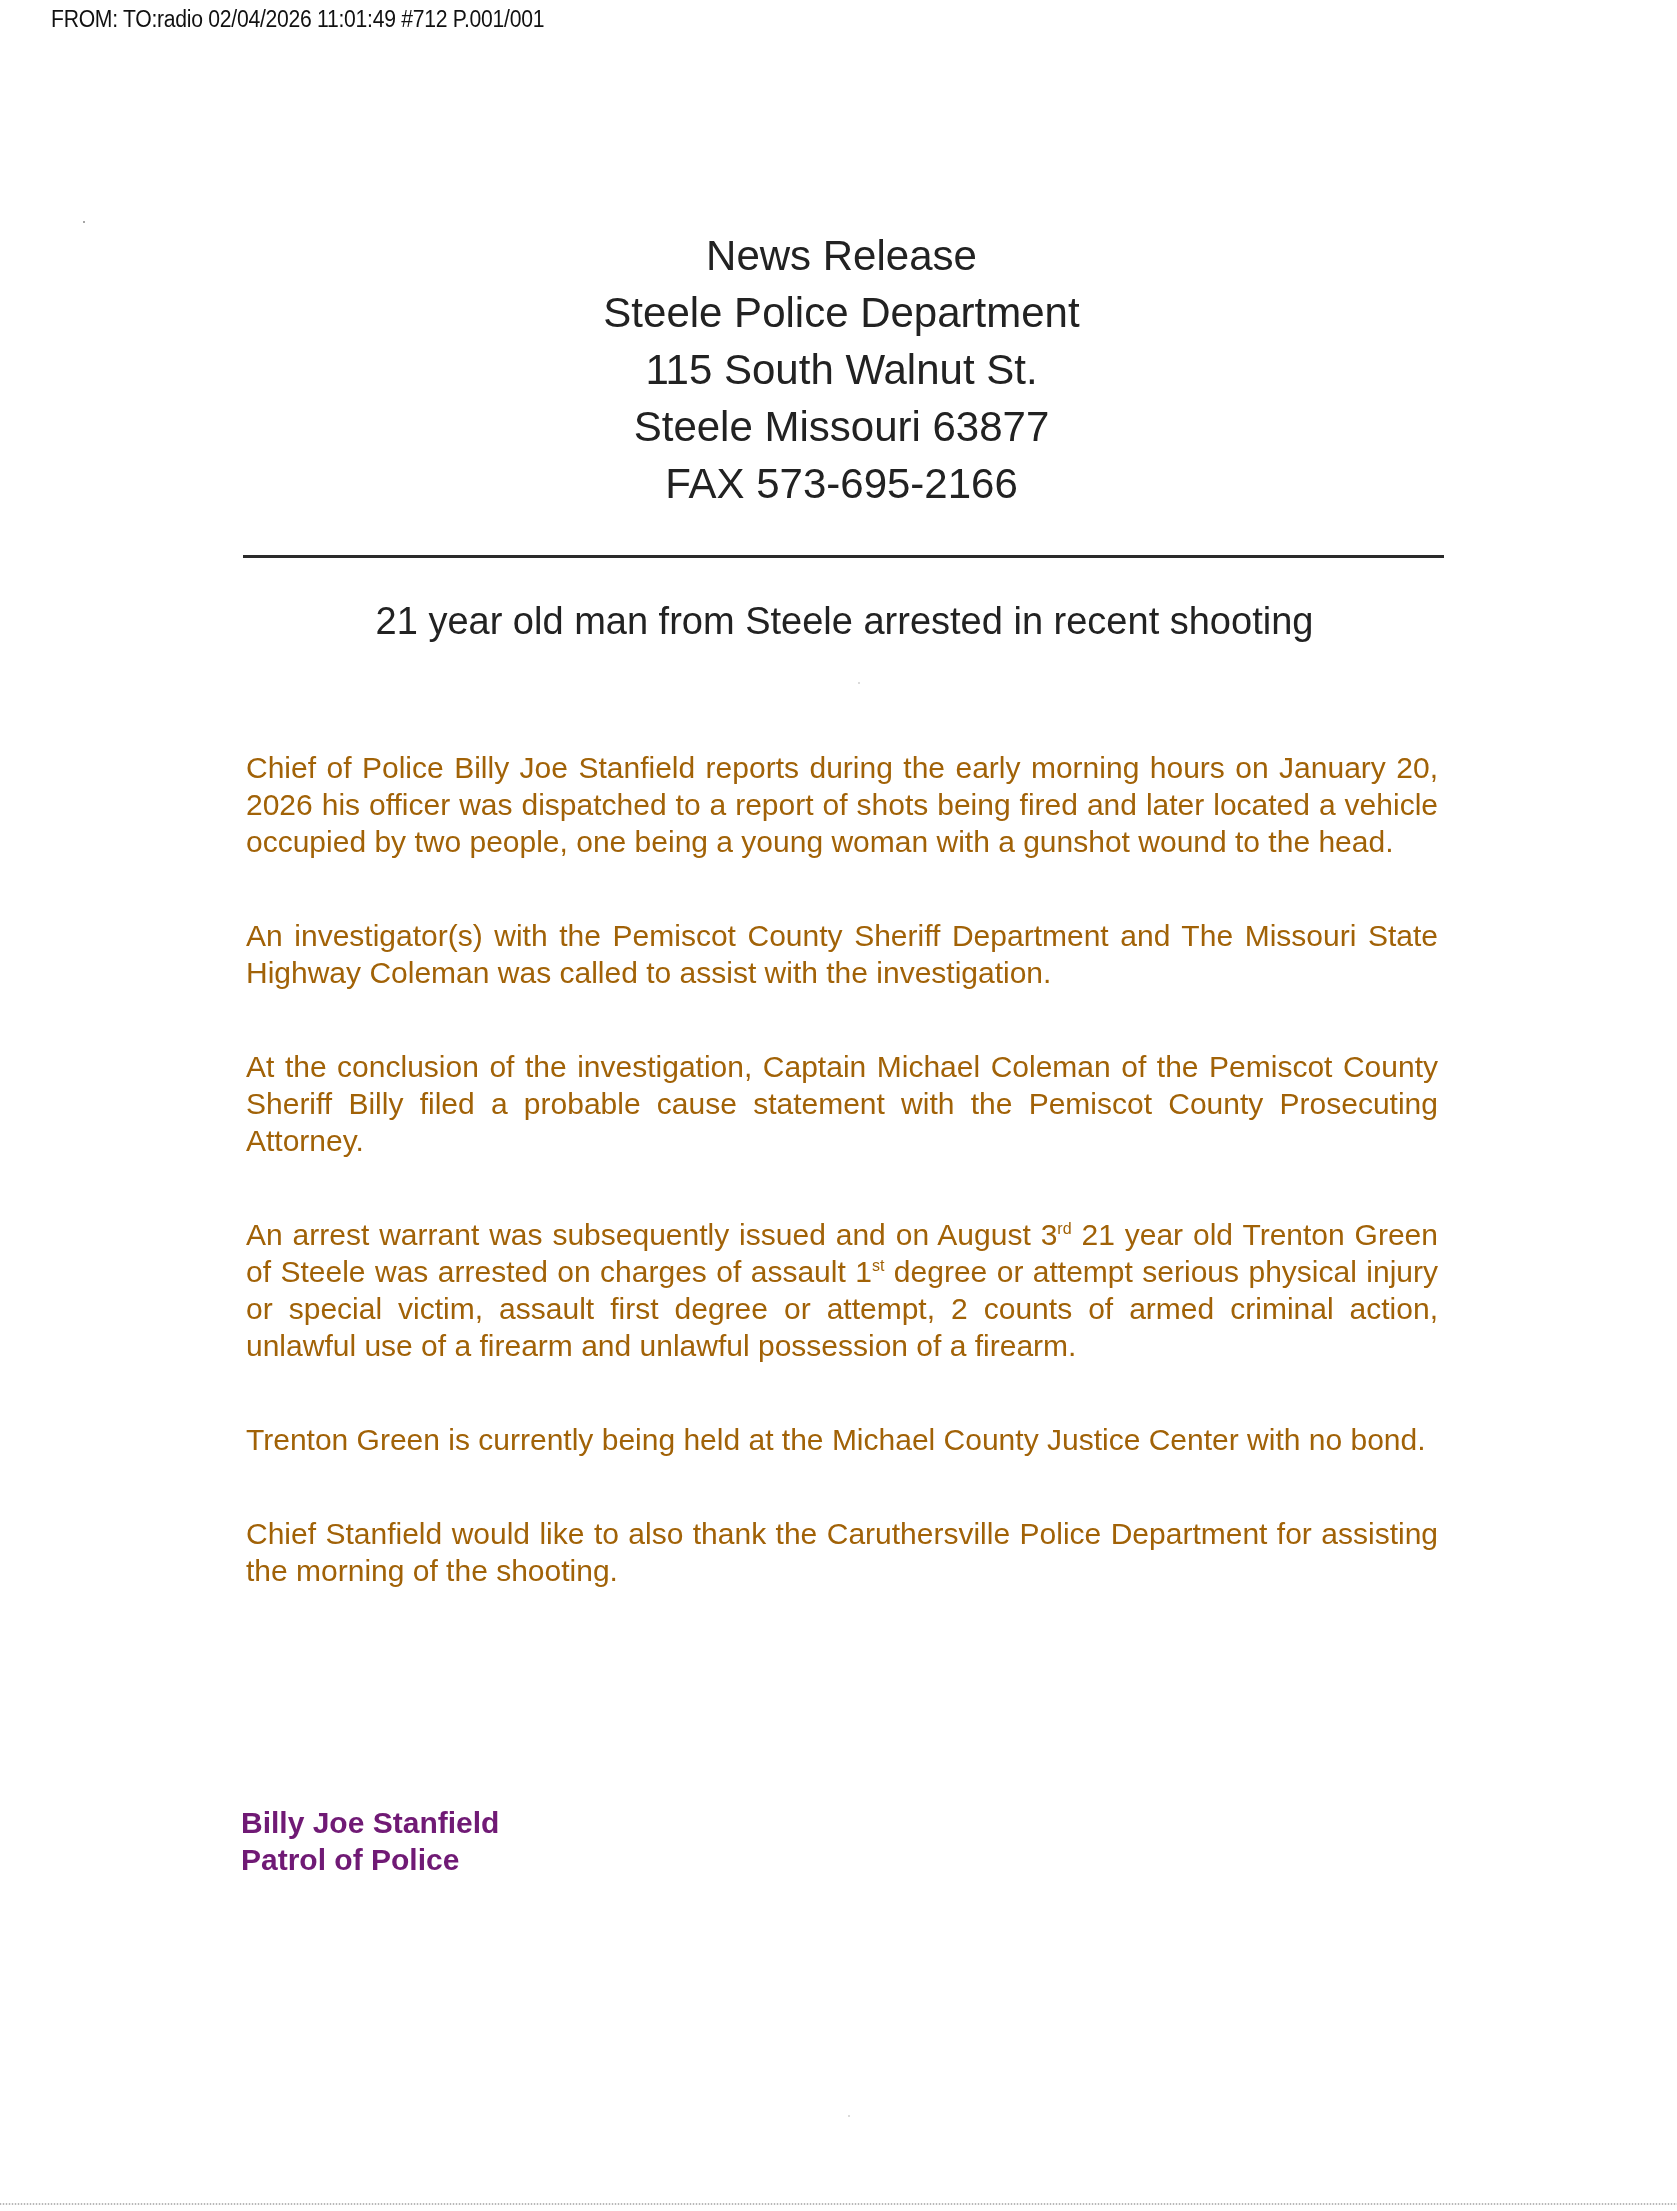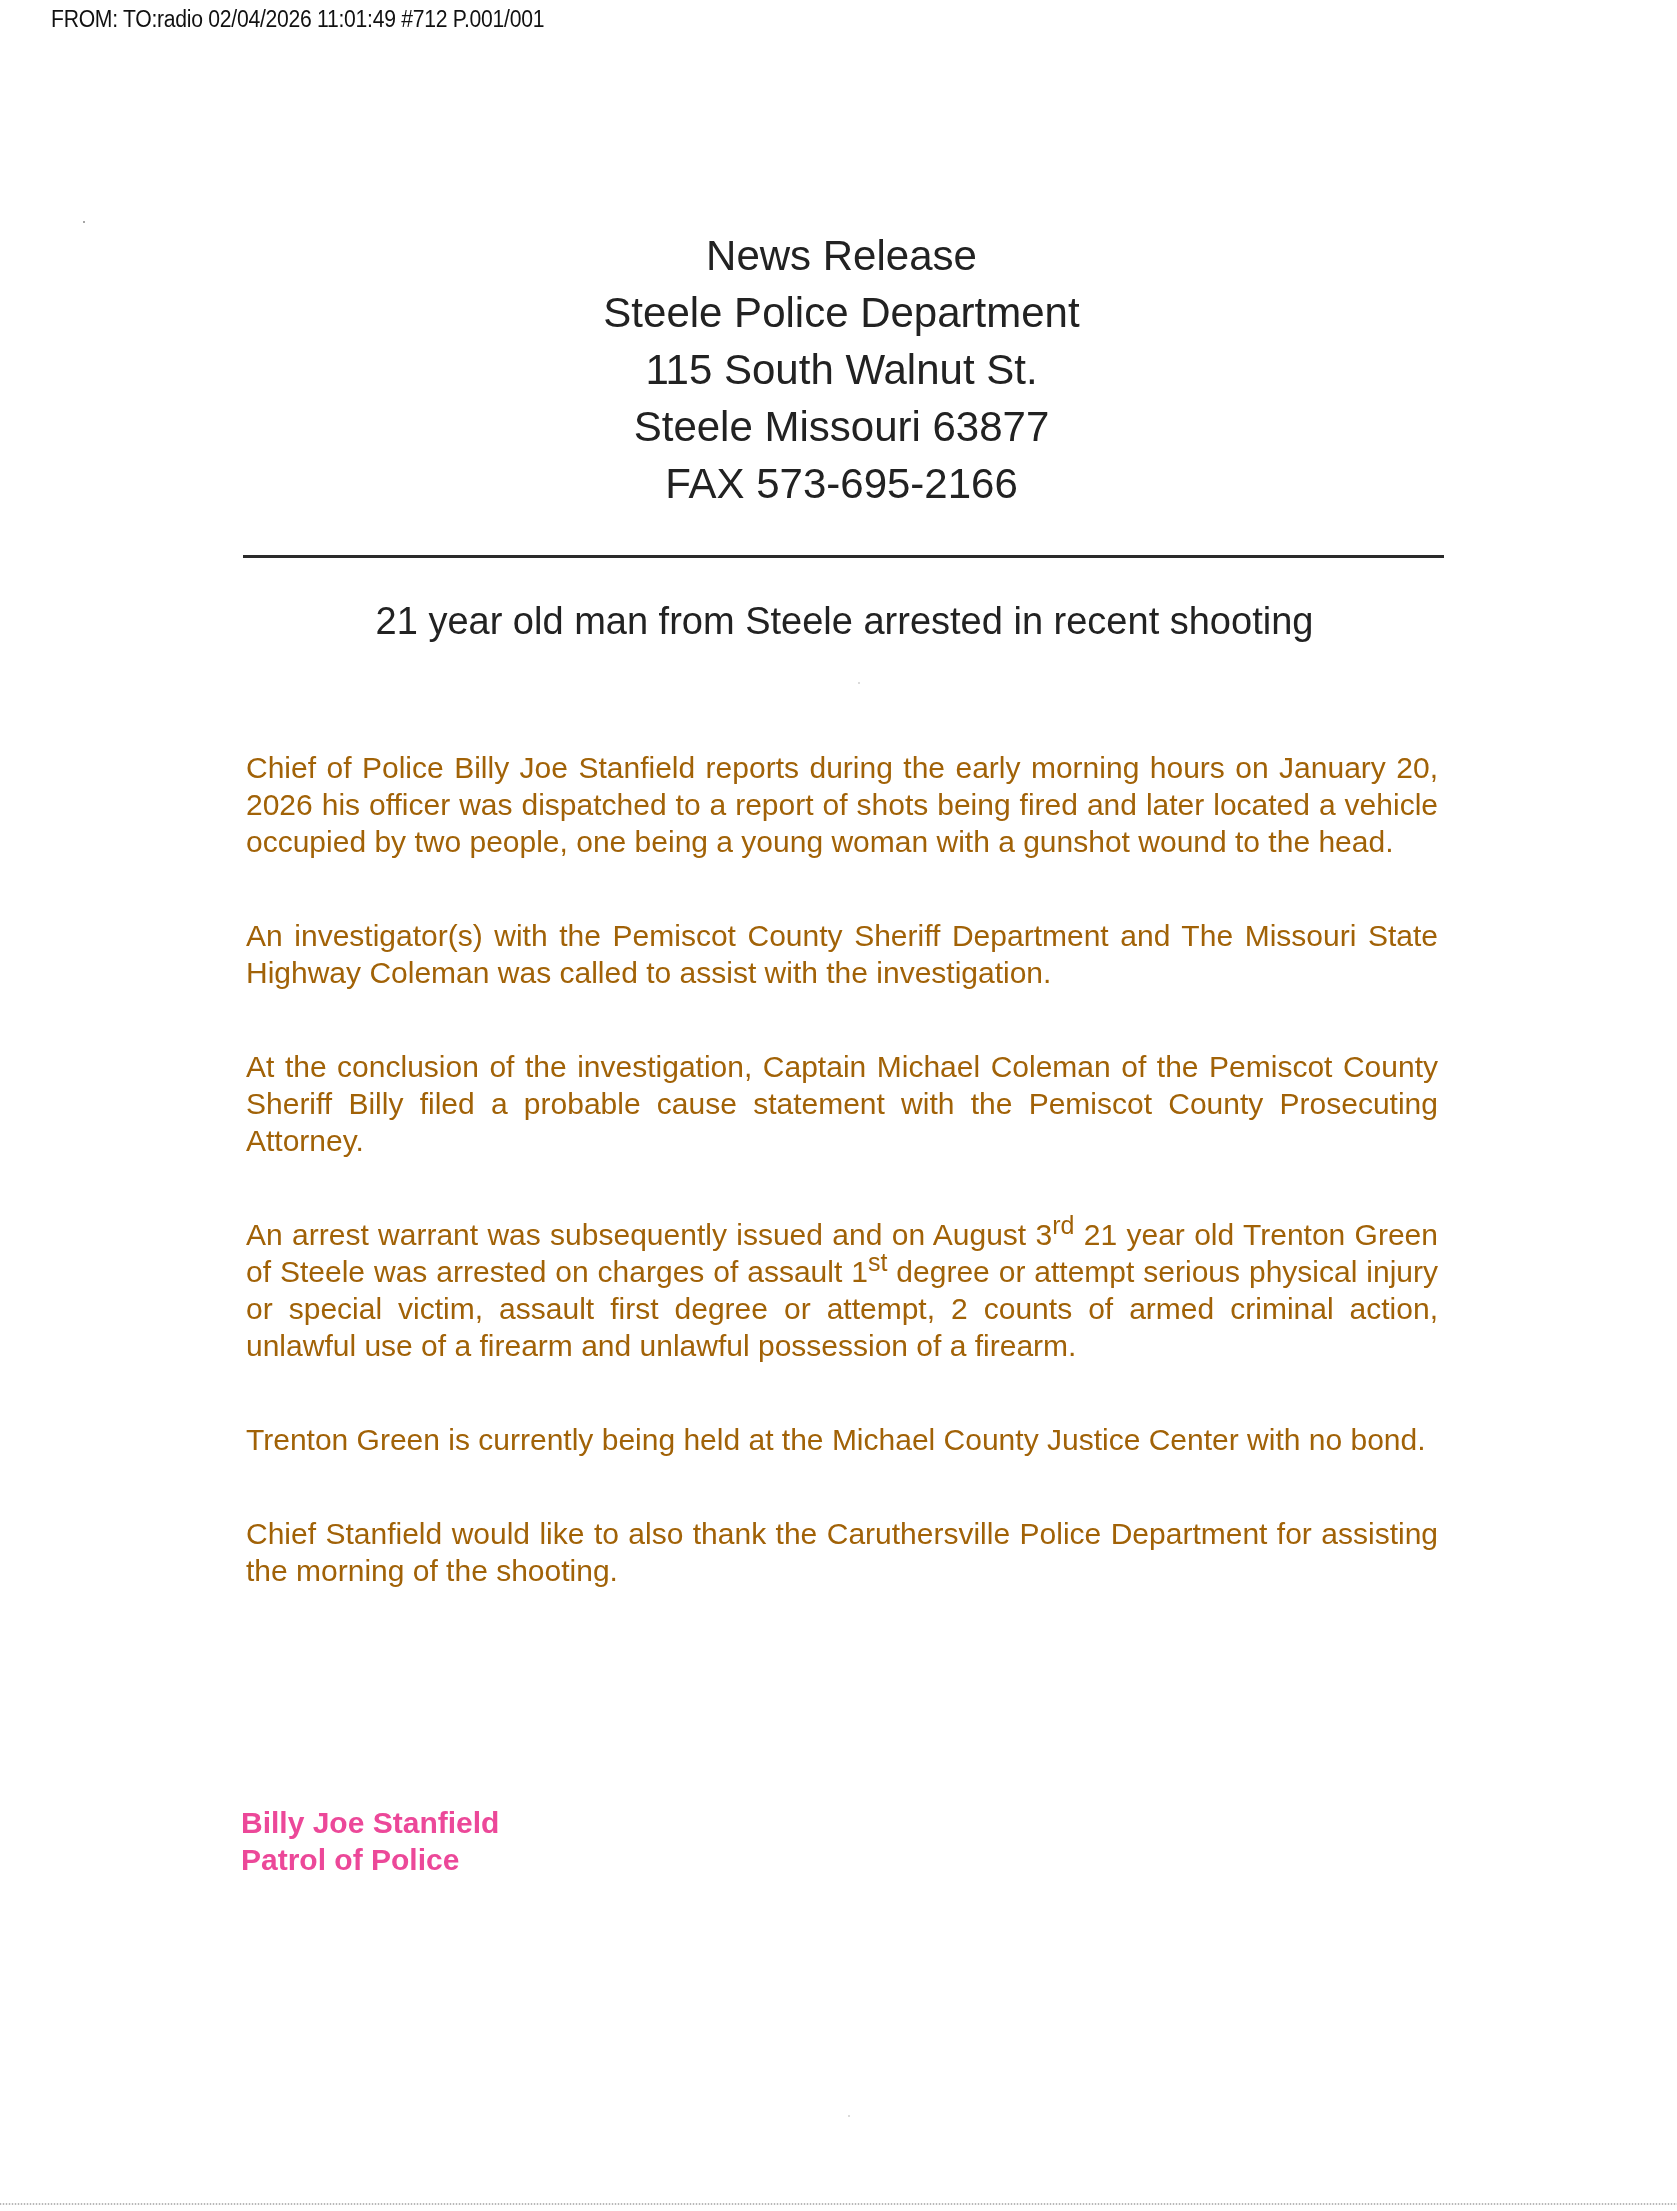--- a/index.html
+++ b/index.html
@@ -28,24 +28,24 @@
     text-align: center; font-size: 38px; line-height: 48px; color: #222;
     white-space: nowrap;
   }
   .body-text {
     position: absolute; left: 246px; width: 1192px; top: 749px;
     font-size: 30px; line-height: 37px; color: #a16207;
   }
   .body-text p {
     margin: 0 0 57px 0; text-align: justify; text-align-last: left;
   }
-  .body-text sup { font-size: 25px; line-height: 0; vertical-align: 11px; }
+  .body-text sup { font-size: 16px; line-height: 0; vertical-align: 11px; }
   .signature {
     position: absolute; left: 241px; top: 1804px;
-    font-size: 30px; line-height: 37px; font-weight: bold; color: #ec4899;
+    font-size: 30px; line-height: 37px; font-weight: bold; color: #701a75;
   }
   .scan-line {
     position: absolute; left: 0; right: 0; top: 2203px; height: 2px;
     background: repeating-linear-gradient(90deg, #9a9a9a 0 1px, #e8e8e8 1px 3px);
     opacity: 0.7;
   }
   .speck { position: absolute; width: 2px; height: 2px; background: #888; border-radius: 1px; }
 </style>
 </head>
 <body>

